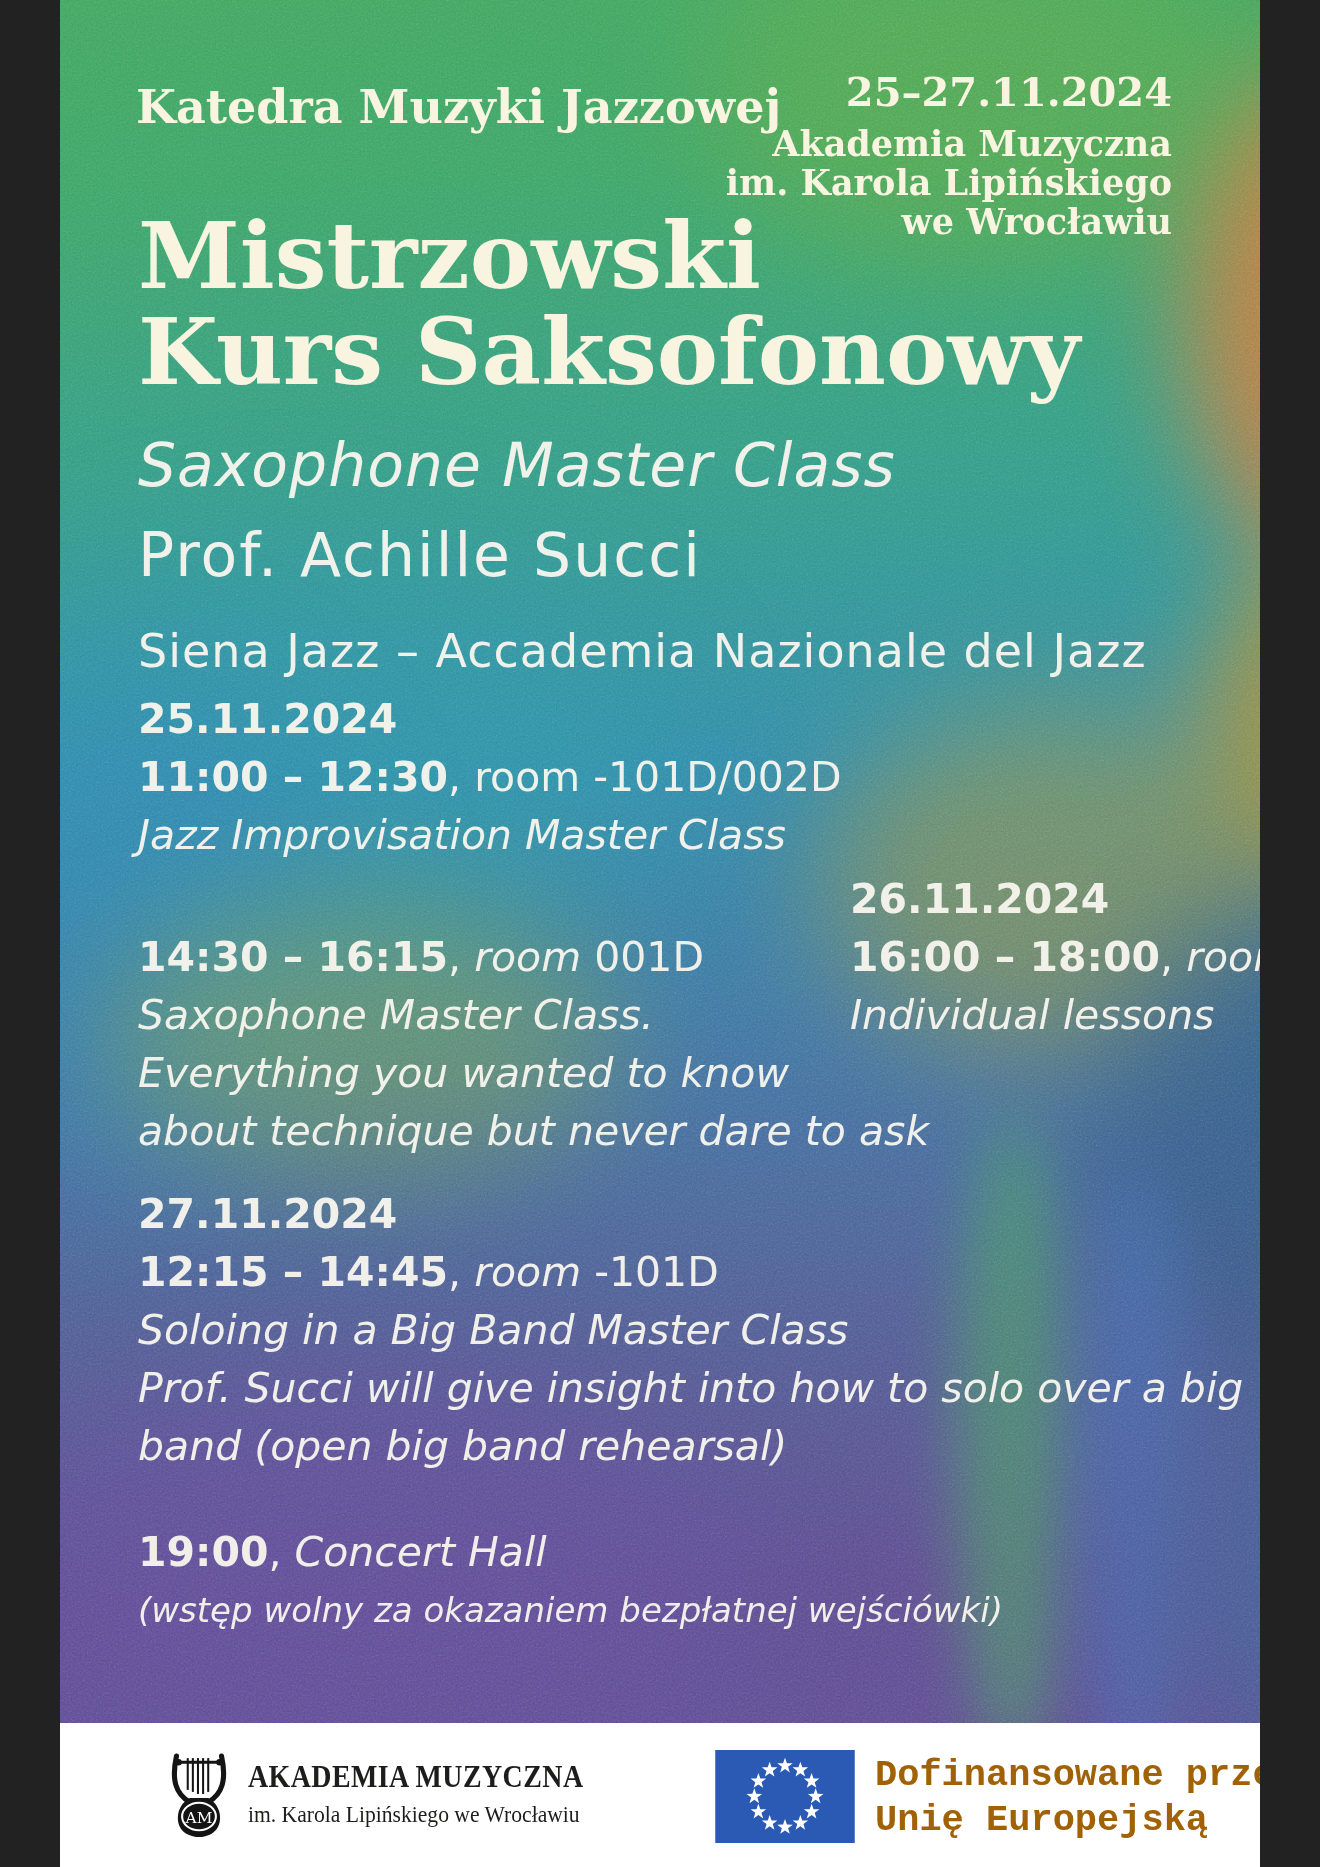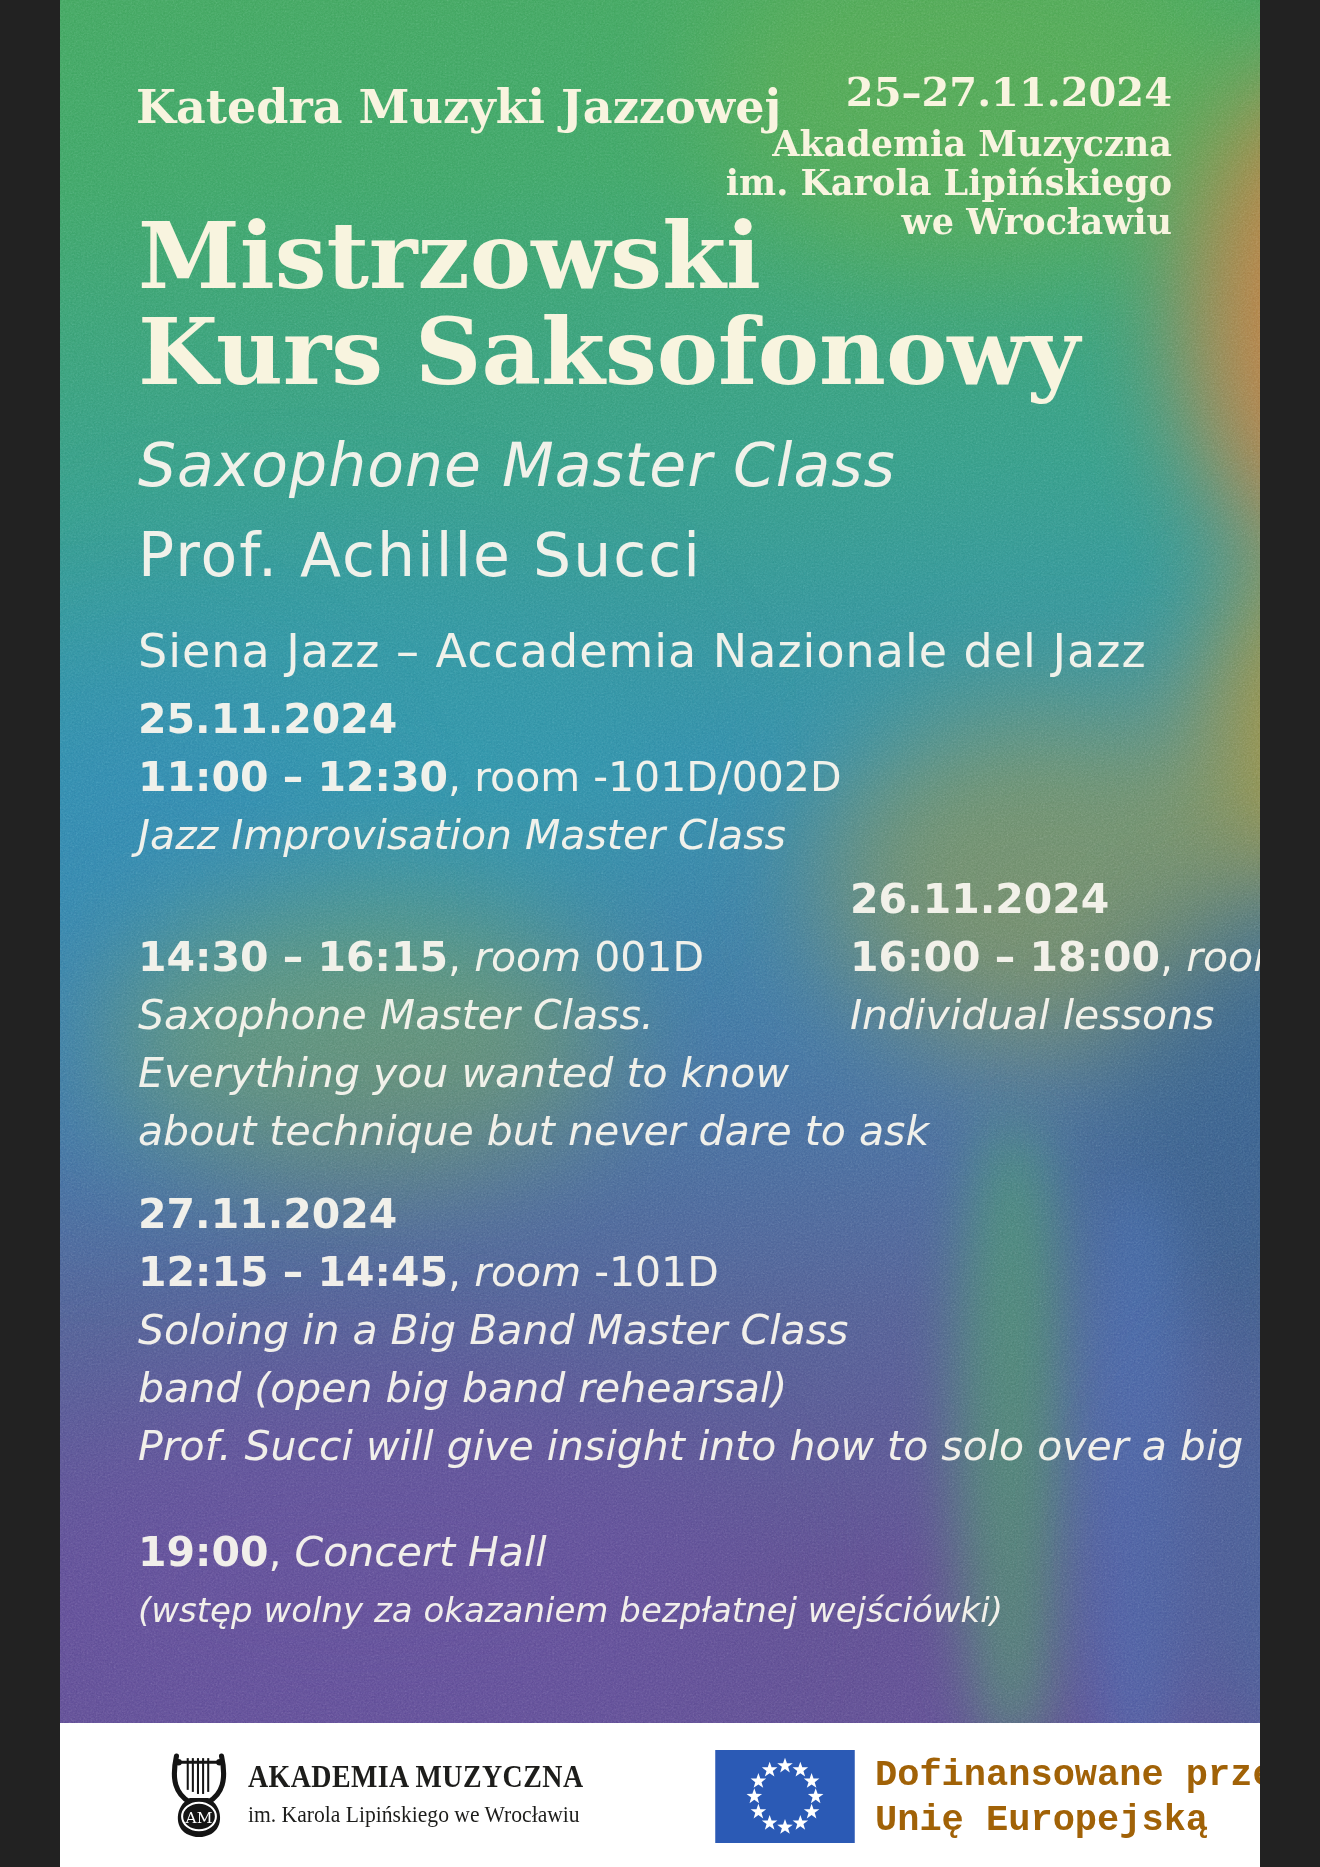--- a/index.html
+++ b/index.html
@@ -118,22 +118,22 @@
   <div class="sched sans col2">
     <div class="line date-line">26.11.2024</div>
     <div class="line"><span class="b">16:00 – 18:00</span><span>, </span><span class="i">room</span><span> 001D</span></div>
     <div class="line i">Individual lessons</div>
   </div>
 
   <div class="sched sans blk3">
     <div class="line date-line">27.11.2024</div>
     <div class="line"><span class="b">12:15 – 14:45</span><span>, </span><span class="i">room</span><span> -101D</span></div>
     <div class="line i">Soloing in a Big Band Master Class</div>
+    <div class="line i">Prof. Succi will give insight into how to solo over a big</div>
     <div class="line i">band (open big band rehearsal)</div>
-    <div class="line i">Prof. Succi will give insight into how to solo over a big</div>
   </div>
 
   <div class="sched sans blk4">
     <div class="line"><span class="b">19:00</span><span>, </span><span class="i">Concert Hall</span></div>
     <div class="line i small-note">(wstęp wolny za okazaniem bezpłatnej wejściówki)</div>
   </div>
 
   <div class="footer">
 
     <svg class="lyre" viewBox="0 0 64 84">

